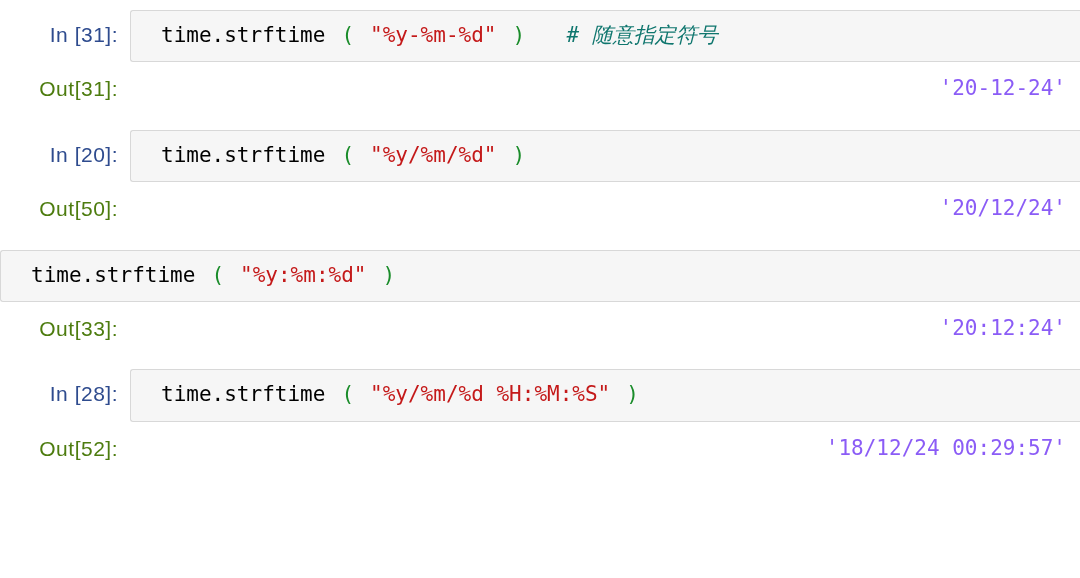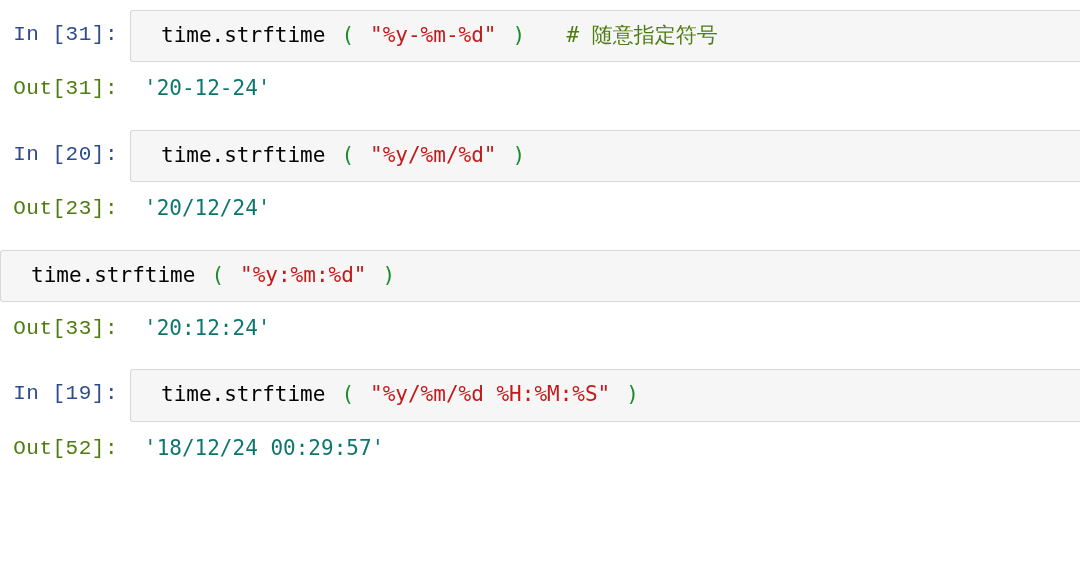--- a/index.html
+++ b/index.html
@@ -18,21 +18,21 @@
       display: flex;
       align-items: flex-start;
       margin-bottom: 8px;
     }
     .prompt {
       width: 130px;
       min-width: 130px;
       text-align: right;
       padding-right: 12px;
       padding-top: 10px;
-      font-family: Liberation Mono, monospace;
+      font-family: Liberation Sans, sans-serif;
       font-size: 21px;
       letter-spacing: 0.5px;
     }
     .prompt-in {
       color: #2e4b8e;
     }
     .prompt-out {
       color: #4d7c0f;
       padding-top: 4px;
     }
@@ -41,37 +41,39 @@
       background: #f6f6f6;
       border: 1px solid #d8d8d8;
       border-right: none;
       border-radius: 3px 0 0 3px;
       padding: 10px 14px;
       overflow: hidden;
     }
     .output-area {
       flex: 1;
       padding: 4px 14px;
-      color: #0f766e;
+      color: #8b5cf6;
       font-family: Menlo, Monaco, Consolas, monospace;
+      text-align: right;
     }
     .code {
       font-family: Menlo, Monaco, Consolas, monospace;
       white-space: pre;
       color: #000;
       margin-left: 16px;
     }
     .str {
       color: #c41919;
     }
     .paren {
       color: #1a8c2a;
     }
     .comment {
-      color: #4d7c0f;
+      color: #0f766e;
+      font-style: italic;
     }
     .cell-group {
       margin-bottom: 22px;
     }
   </style>
 </head>
 <body>
 
 <div class="cell-group">
   <div class="cell">
@@ -87,40 +89,40 @@
 </div>
 
 <div class="cell-group">
   <div class="cell">
     <div class="prompt prompt-in">In [20]:</div>
     <div class="input-area">
       <span class="code">time.strftime</span><span class="code paren">(</span><span class="code str">"%y/%m/%d"</span><span class="code paren">)</span>
     </div>
   </div>
   <div class="cell">
-    <div class="prompt prompt-out">Out[23]:</div>
+    <div class="prompt prompt-out">Out[50]:</div>
     <div class="output-area">'20/12/24'</div>
   </div>
 </div>
 
 <div class="cell-group">
   <div class="cell">
     <div class="input-area">
       <span class="code">time.strftime</span><span class="code paren">(</span><span class="code str">"%y:%m:%d"</span><span class="code paren">)</span>
     </div>
   </div>
   <div class="cell">
     <div class="prompt prompt-out">Out[33]:</div>
     <div class="output-area">'20:12:24'</div>
   </div>
 </div>
 
 <div class="cell-group">
   <div class="cell">
-    <div class="prompt prompt-in">In [19]:</div>
+    <div class="prompt prompt-in">In [28]:</div>
     <div class="input-area">
       <span class="code">time.strftime</span><span class="code paren">(</span><span class="code str">"%y/%m/%d %H:%M:%S"</span><span class="code paren">)</span>
     </div>
   </div>
   <div class="cell">
     <div class="prompt prompt-out">Out[52]:</div>
     <div class="output-area">'18/12/24 00:29:57'</div>
   </div>
 </div>
 

